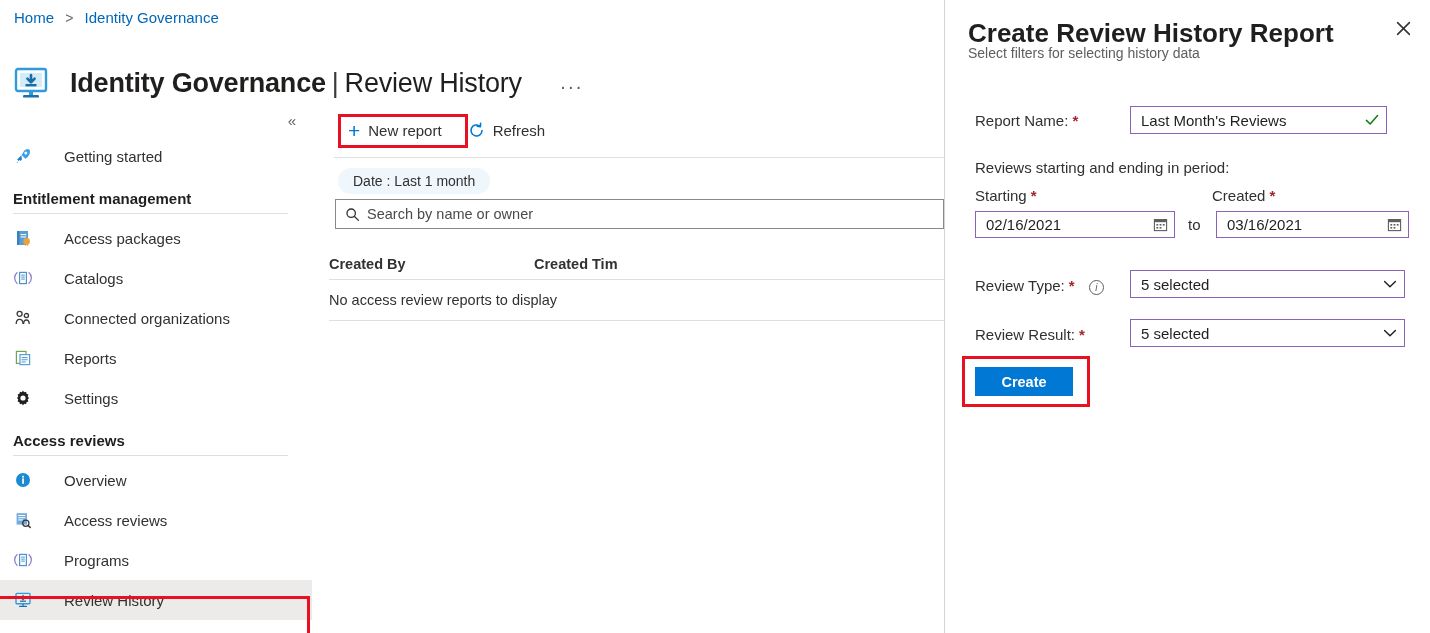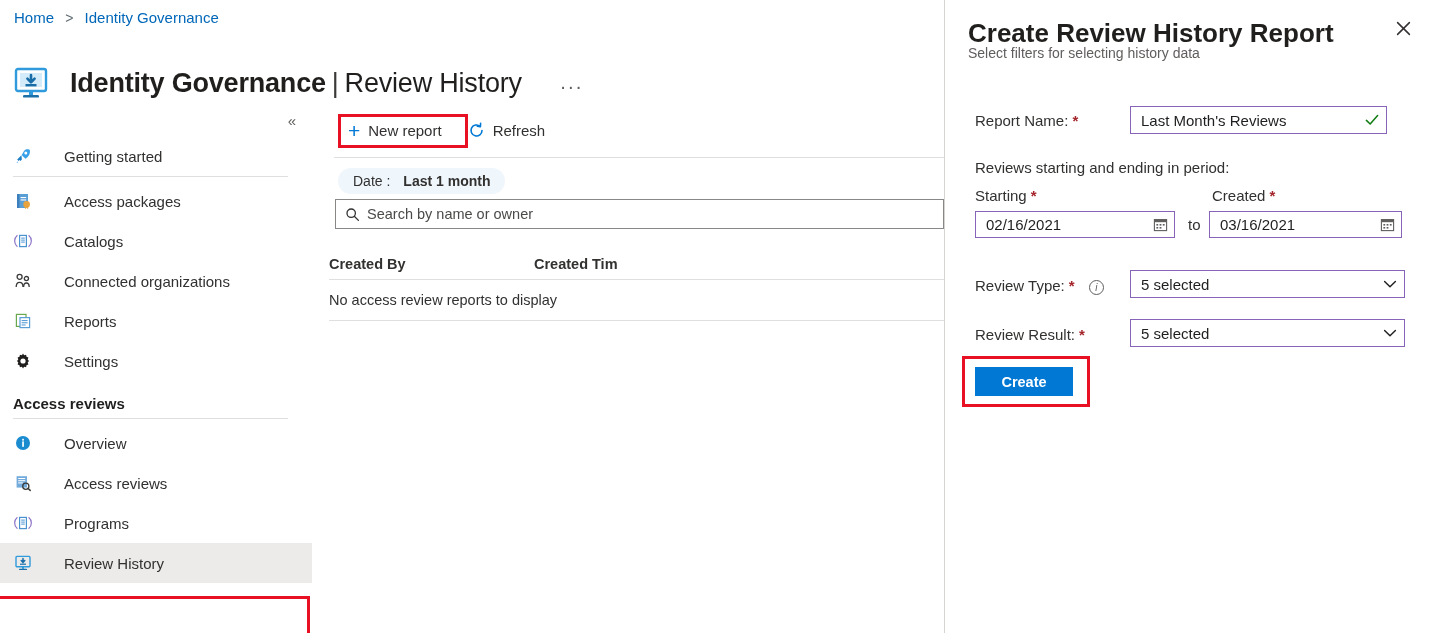--- a/index.html
+++ b/index.html
@@ -46,21 +46,21 @@
   .tb-btn { display:flex; align-items:center; gap:8px; padding:6px 10px; font-size:15px; color:#323130;
             background:transparent; border:none; cursor:pointer; white-space:nowrap; }
   .tb-plus { color:#0078d4; font-size:21px; line-height:1; font-weight:400; }
   .tb-refresh { color:#0078d4; display:flex; align-items:center; }
 
   .toolbar-rule { position:absolute; left:21px; top:57px; right:0; height:1px; background:#e1dfdd; }
 
   .filter-row { position:absolute; left:25px; top:68px; }
   .filter-pill { display:inline-flex; align-items:center; background:#eff6fc; border-radius:13px;
                  padding:5px 15px; font-size:14px; color:#323130; white-space:nowrap; cursor:pointer; }
-  .filter-pill b { font-weight:700; margin-left:13px; }
+  .filter-pill b { font-weight:400; margin-left:4px; }
 
   .search-box { position:absolute; left:22px; top:99px; right:0; height:30px; border:1px solid #8a8886;
                 background:#fff; display:flex; align-items:center; padding-left:9px; gap:7px; }
   .search-placeholder { font-size:14.5px; color:#4a4a48; }
 
   .tbl-head { position:absolute; left:16px; top:148px; right:0; height:32px;
               border-bottom:1px solid #e1dfdd; display:flex; align-items:center; }
   .tbl-col { font-size:14.5px; font-weight:700; color:#323130; white-space:nowrap; }
   .tbl-row { position:absolute; left:16px; top:180px; right:0; height:41px;
              border-bottom:1px solid #e1dfdd; display:flex; align-items:center; }
@@ -132,20 +132,21 @@
           <svg width="18" height="18" viewBox="0 0 18 18">
             <path d="M11.8 2.4c2.2-.5 3.9.3 3.9.3s.6 1.8 0 3.9c-.6 2.1-2.3 4-4.2 5.2l-1.9-1.9-1.9-1.9C8.9 6.1 10.1 2.8 11.8 2.4z" fill="#38a0e8"></path>
             <path d="M7.4 8.3 3.2 12.5l1.4 1.4 1-.9.9 1 1.4-1.4" fill="#1e7fc4"></path>
             <circle cx="11.8" cy="6.1" r="1.5" fill="#fff"></circle>
             <path d="M3.6 14.4 2.4 16.2l2-1.1z" fill="#38a0e8"></path>
           </svg>
         </span>
         <span class="nav-label">Getting started</span>
       </div>
 
+      <div class="section-head">Entitlement management</div>
       <div class="section-rule"></div>
 
       <div class="nav-item">
         <span class="nav-icon">
           <svg width="18" height="18" viewBox="0 0 18 18">
             <rect x="3" y="2" width="11" height="14" fill="#5a9ed6"></rect>
             <rect x="3" y="2" width="2.4" height="14" fill="#3d7fbc"></rect>
             <rect x="6.6" y="5" width="5.6" height="1.1" fill="#fff"></rect>
             <rect x="6.6" y="7.4" width="5.6" height="1.1" fill="#fff"></rect>
             <circle cx="12.6" cy="12.4" r="3.3" fill="#e8a33d"></circle>
@@ -351,21 +352,21 @@
           <rect x="6.6" y="10" width="1.8" height="1.6" fill="#605e5c"></rect>
         </svg>
       </span>
     </div>
 
     <div class="form-label" style="left:243px; top:216px;">to</div>
 
     <div class="form-label" style="left:267px; top:187px;">
       <span>Created</span><span class="req">*</span>
     </div>
-    <div class="fld" style="left:264px; top:211px; width:193px; height:27px;gap:6px;">
+    <div class="fld" style="left:271px; top:211px; width:193px; height:27px;gap:6px;">
       <span class="fld-val">03/16/2021</span>
       <span class="fld-ico">
         <svg width="15" height="15" viewBox="0 0 15 15">
           <rect x="1.4" y="2.6" width="12.2" height="11" fill="none" stroke="#605e5c" stroke-width="1.1"></rect>
           <rect x="1.4" y="2.6" width="12.2" height="2.6" fill="#605e5c"></rect>
           <rect x="3.4" y="7" width="1.8" height="1.6" fill="#605e5c"></rect>
           <rect x="6.6" y="7" width="1.8" height="1.6" fill="#605e5c"></rect>
           <rect x="9.8" y="7" width="1.8" height="1.6" fill="#605e5c"></rect>
           <rect x="3.4" y="10" width="1.8" height="1.6" fill="#605e5c"></rect>
           <rect x="6.6" y="10" width="1.8" height="1.6" fill="#605e5c"></rect>

